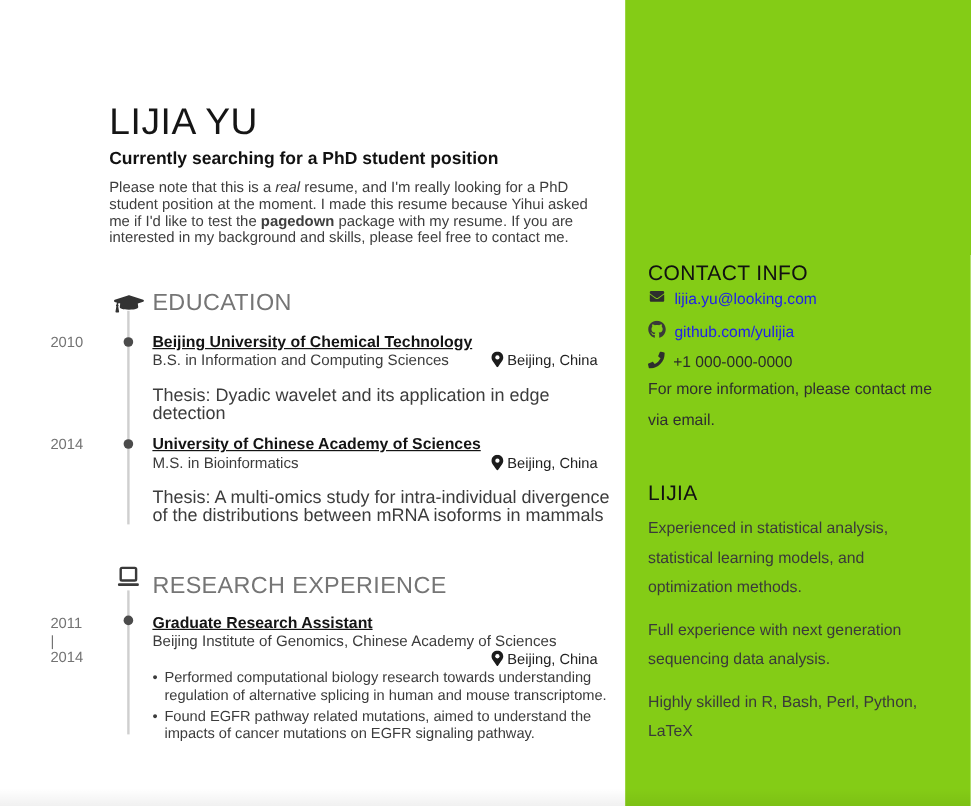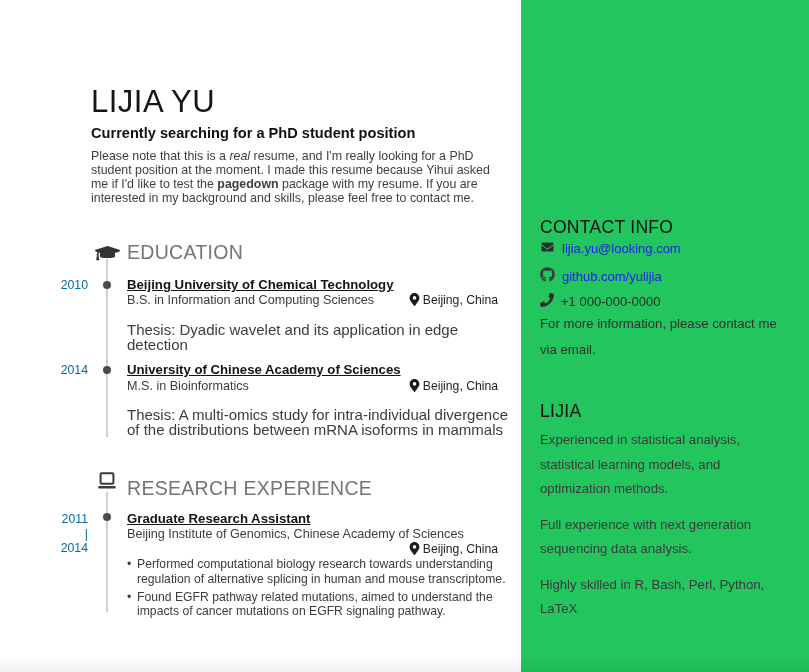--- a/index.html
+++ b/index.html
@@ -45,22 +45,22 @@
 
   .tl-dot {
     position:absolute; left:103px; width:8px; height:8px;
     border-radius:50%; background:#4b4b4b;
   }
   .dot-1 { top:281px; }
   .dot-2 { top:366px; }
   .dot-3 { top:513px; }
 
   .year {
-    position:absolute; left:42px; width:46px; text-align:right;
-    font-size:12.3px; color:#0369a1;
+    position:absolute; left:42px; width:46px; text-align:left;
+    font-size:12.3px; color:#737373;
   }
   .year-1 { top:278px; }
   .year-2 { top:363px; }
   .year-range { top:512px; line-height:14.5px; }
 
   .e-title { position:absolute; left:127px; font-size:13.2px; font-weight:700; color:#141414;text-decoration:underline; }
   .e-sub   { position:absolute; left:127px; font-size:12.6px; color:#3c3c3c; }
   .e-loc   {
     position:absolute; left:127px; width:371px; text-align:right;
     font-size:12.2px; color:#222; white-space:nowrap;
@@ -76,21 +76,21 @@
   .bullet {
     position:relative; padding-left:10px;
     font-size:12.2px; line-height:14.8px; color:#3c3c3c;
   }
   .bullet + .bullet { margin-top:3px; }
   .bullet::before { content:"•"; position:absolute; left:0; top:0; color:#3c3c3c; }
 
   
   .sidebar {
     position:absolute; left:521px; top:0; width:288px; height:672px;
-    background:#22c55e;
+    background:#84cc16;
   }
   .side-title {
     position:absolute; left:19px;
     font-size:17.5px; letter-spacing:.3px; color:#111; font-weight:400;
   }
   .contact-title { top:217px; }
   .skills-title  { top:401px; }
 
   .c-row {
     position:absolute; left:19px; display:flex; align-items:center; gap:7px;

